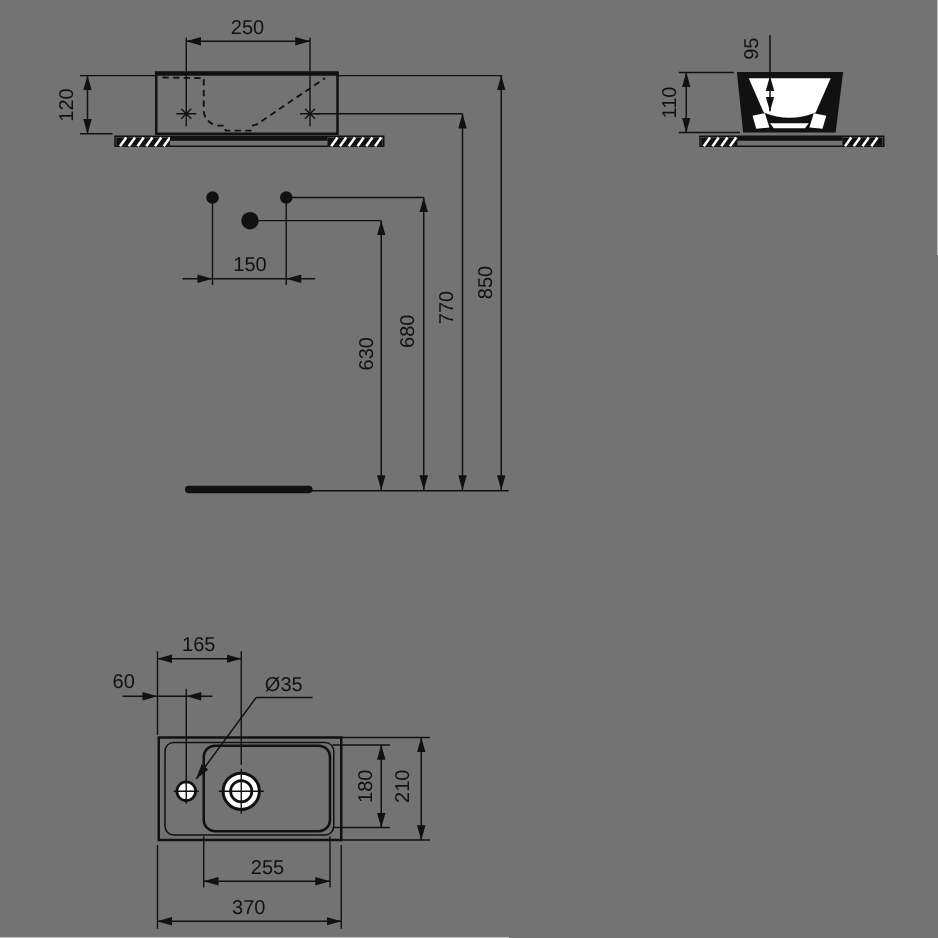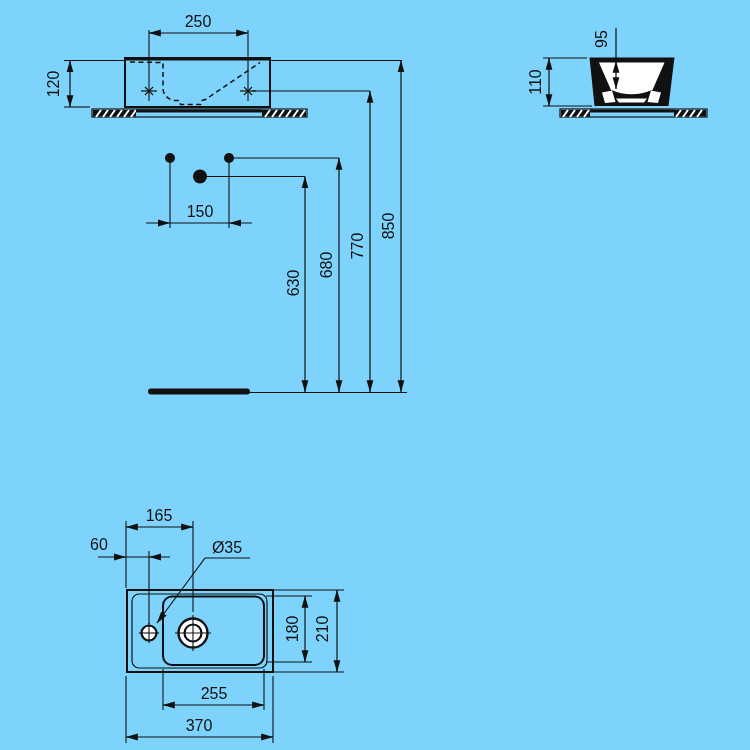--- a/index.html
+++ b/index.html
@@ -1,16 +1,16 @@
 <!DOCTYPE html>
 <html><head>
 <meta charset="utf-8">
 <style>
   html,body{margin:0;padding:0;background:#ffffff;}
-  #canvas{position:relative;width:750px;height:750px;background:#7dd3fc;overflow:hidden;}
+  #canvas{position:relative;width:750px;height:750px;background:#737373;overflow:hidden;}
   svg{display:block;}
   text.dim{font-family:"Liberation Sans","DejaVu Sans",sans-serif;font-size:16px;fill:#111;}
   .s1{stroke:#111;stroke-width:1.2;fill:none;}
   .s1t{stroke:#111;stroke-width:1.1;fill:none;}
   .s2{stroke:#111;stroke-width:2;fill:none;}
   .s3{stroke:#111;stroke-width:3;fill:none;}
   .dash{stroke:#111;stroke-width:1.5;fill:none;stroke-dasharray:5,3.5;}
   .blk{fill:#111;stroke:none;}
   .wht{fill:#fff;stroke:none;}
   .wline{stroke:#fff;stroke-width:2;fill:none;}

